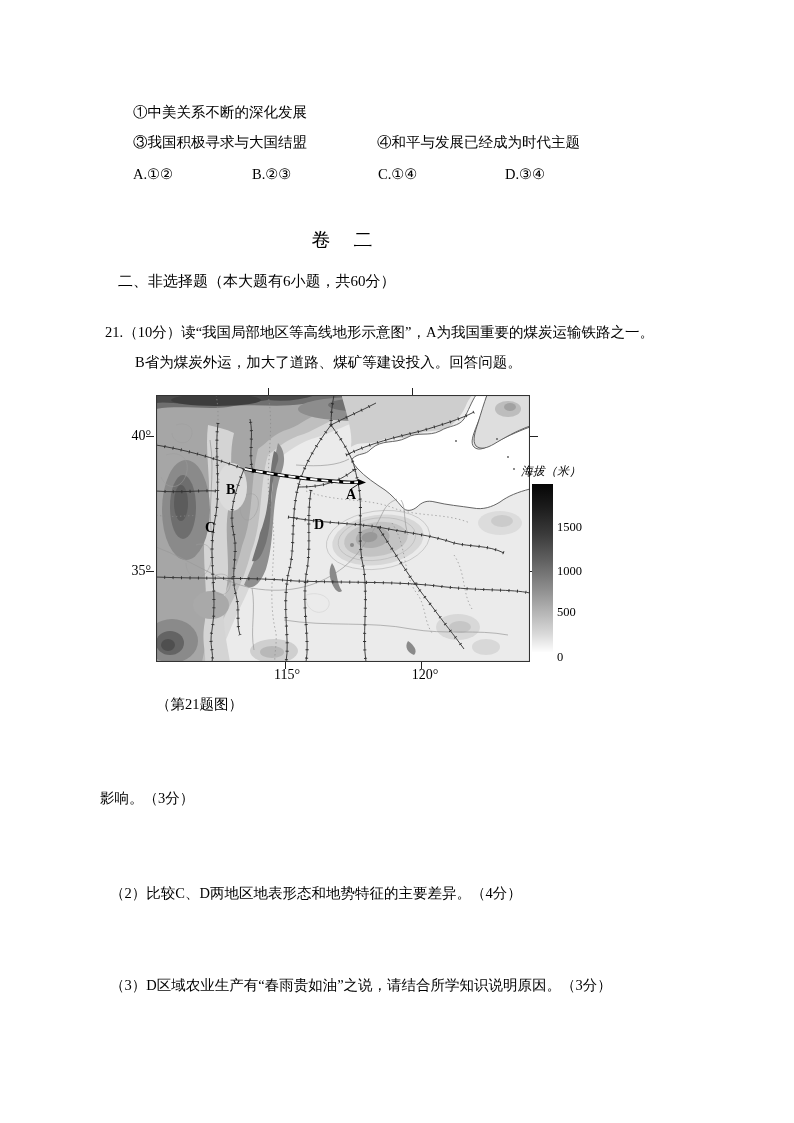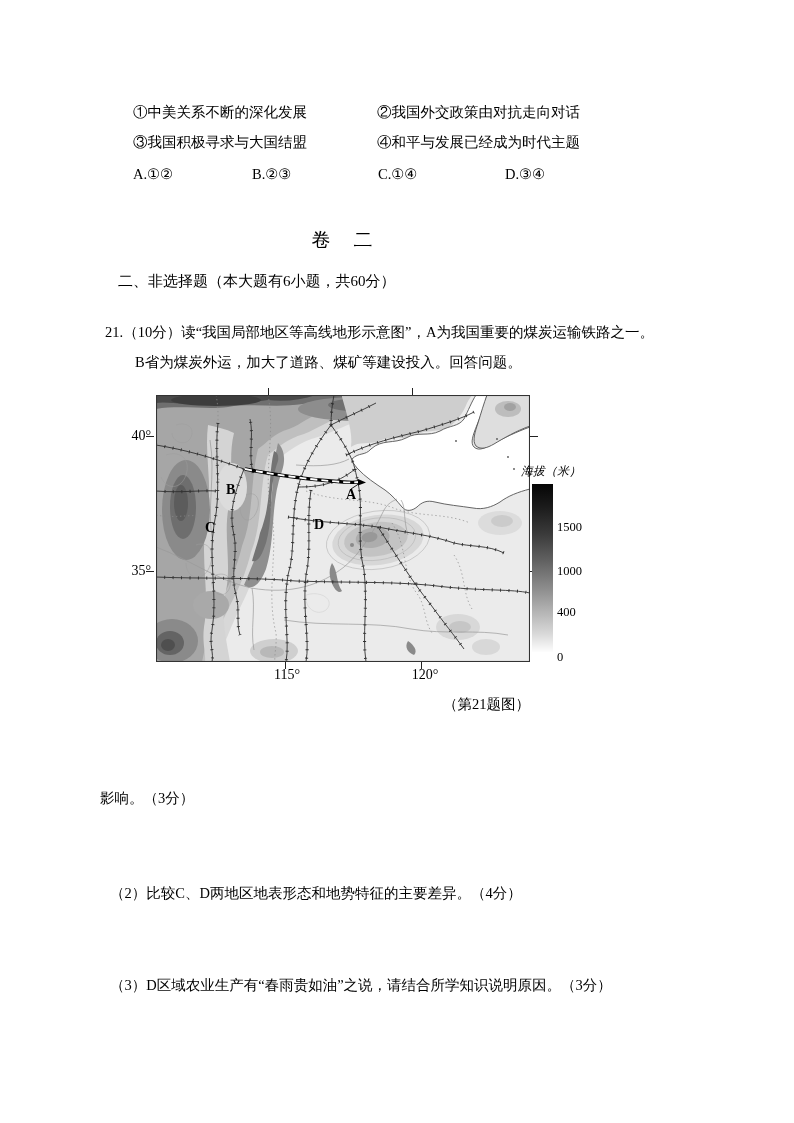--- a/index.html
+++ b/index.html
@@ -4,21 +4,21 @@
 <style>
   html,body{margin:0;padding:0;background:#fff;}
   .page{
     position:relative;width:794px;height:1123px;background:#ffffff;
     font-family:"Liberation Serif","DejaVu Serif",serif;
     color:#000;overflow:hidden;border-radius:6px;
   }
   .t{position:absolute;font-size:14.5px;line-height:18px;white-space:nowrap;}
   .vol{position:absolute;left:0;top:227px;width:686px;text-align:center;font-size:19px;letter-spacing:2px;}
   .sec{font-size:15px;}
-  .cap{position:absolute;left:156px;top:695px;width:374px;text-align:right;font-size:14.5px;}
+  .cap{position:absolute;left:156px;top:695px;width:374px;text-align:left;font-size:14.5px;}
   .lat{position:absolute;width:40px;text-align:right;font-size:14px;}
   .lon{position:absolute;width:60px;text-align:center;font-size:14px;}
   .maparea{position:absolute;left:156px;top:395px;width:374px;height:267px;}
   .tick{position:absolute;background:#222;}
   .tick.h{width:8px;height:1px;}
   .tick.v{width:1px;height:7px;}
   .legend-title{position:absolute;left:521px;top:463px;width:90px;font-size:12px;font-style:italic;}
   .legend-bar{
     position:absolute;left:532px;top:484px;width:21px;height:168px;
     background:linear-gradient(to bottom,#050505 0%,#1c1c1c 14%,#3b3b3b 30%,#626262 46%,#8c8c8c 62%,#b4b4b4 76%,#d8d8d8 89%,#fdfdfd 100%);
@@ -29,21 +29,20 @@
     text-align:center;font-size:12px;line-height:16px;vertical-align:baseline;
   }
   svg text.ptlabel{font-family:"Liberation Serif","DejaVu Serif",serif;font-weight:bold;font-size:14px;fill:#000;}
 </style>
 </head>
 <body>
 
 <div class="page">
 
   <div class="t" style="left:133px;top:103px">①中美关系不断的深化发展</div>
-  <div class="t" style="left:377px;top:103px">②我国外交政策由对抗走向对话</div>
   <div class="t" style="left:133px;top:133px">③我国积极寻求与大国结盟</div>
   <div class="t" style="left:377px;top:133px">④和平与发展已经成为时代主题</div>
 
   <div class="t" style="left:133px;top:165px">A.①②</div>
   <div class="t" style="left:252px;top:165px">B.②③</div>
   <div class="t" style="left:378px;top:165px">C.①④</div>
   <div class="t" style="left:505px;top:165px">D.③④</div>
 
   <div class="vol">卷　二</div>
 
@@ -205,21 +204,21 @@
 
   <div class="lat" style="left:111px;top:428px">40°</div>
   <div class="lat" style="left:111px;top:563px">35°</div>
   <div class="lon" style="left:257px;top:667px">115°</div>
   <div class="lon" style="left:395px;top:667px">120°</div>
 
   <div class="legend-title">海拔（米）</div>
   <div class="legend-bar"></div>
   <div class="legend-val" style="top:520px">1500</div>
   <div class="legend-val" style="top:564px">1000</div>
-  <div class="legend-val" style="top:605px">400</div>
+  <div class="legend-val" style="top:605px">500</div>
   <div class="legend-val" style="top:650px">0</div>
 
   <div class="cap">（第21题图）</div>
 
   <div class="t" style="left:100px;top:789px">影响。（3分）</div>
   <div class="t" style="left:110px;top:884px">（2）比较C、D两地区地表形态和地势特征的主要差异。（4分）</div>
   <div class="t" style="left:110px;top:976px">（3）D区域农业生产有“春雨贵如油”之说，请结合所学知识说明原因。（3分）</div>
 
 </div>
 

